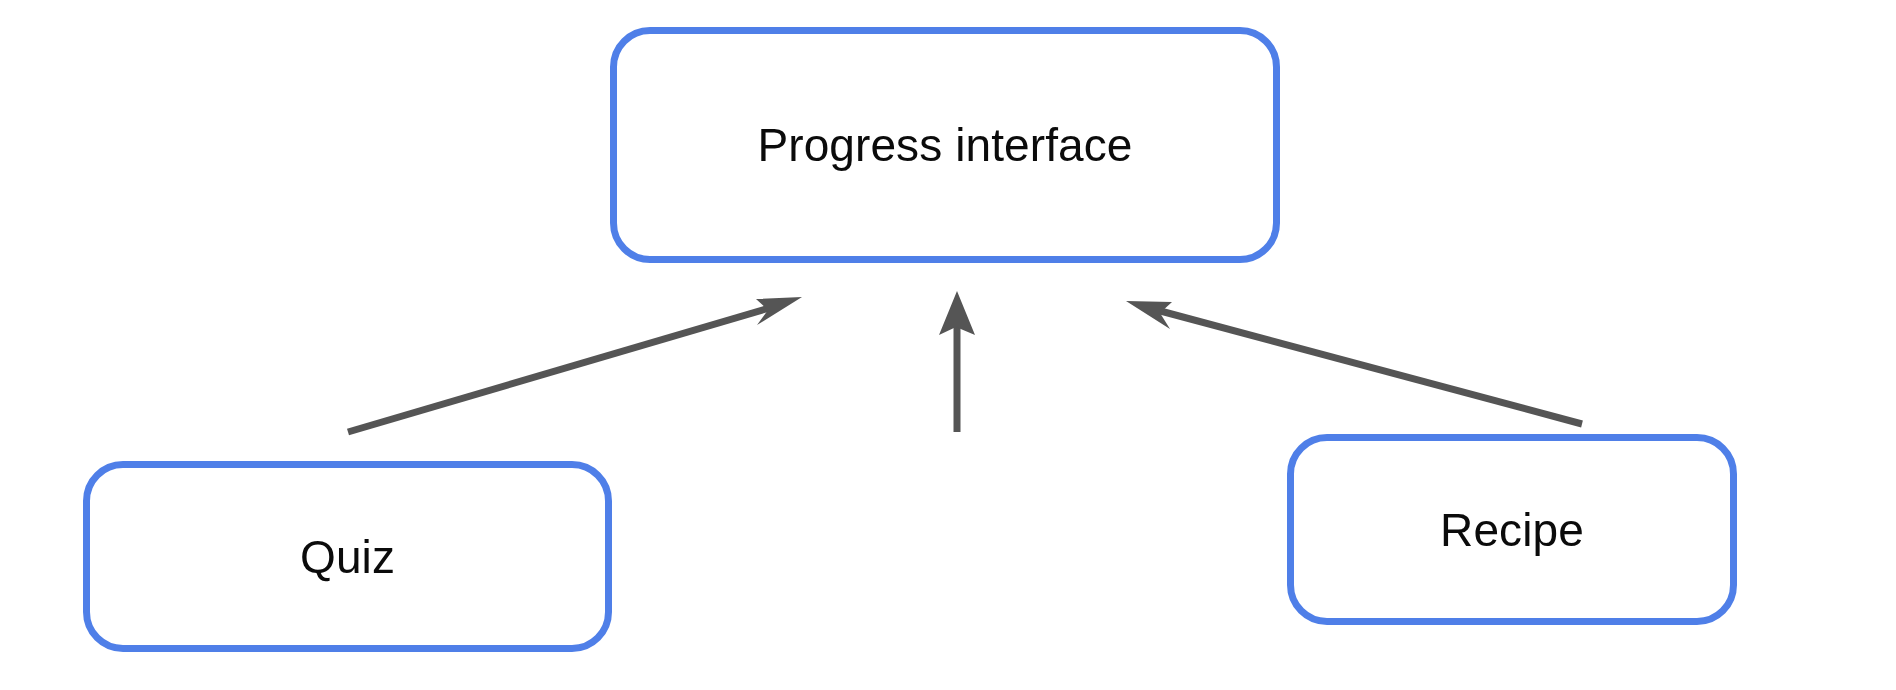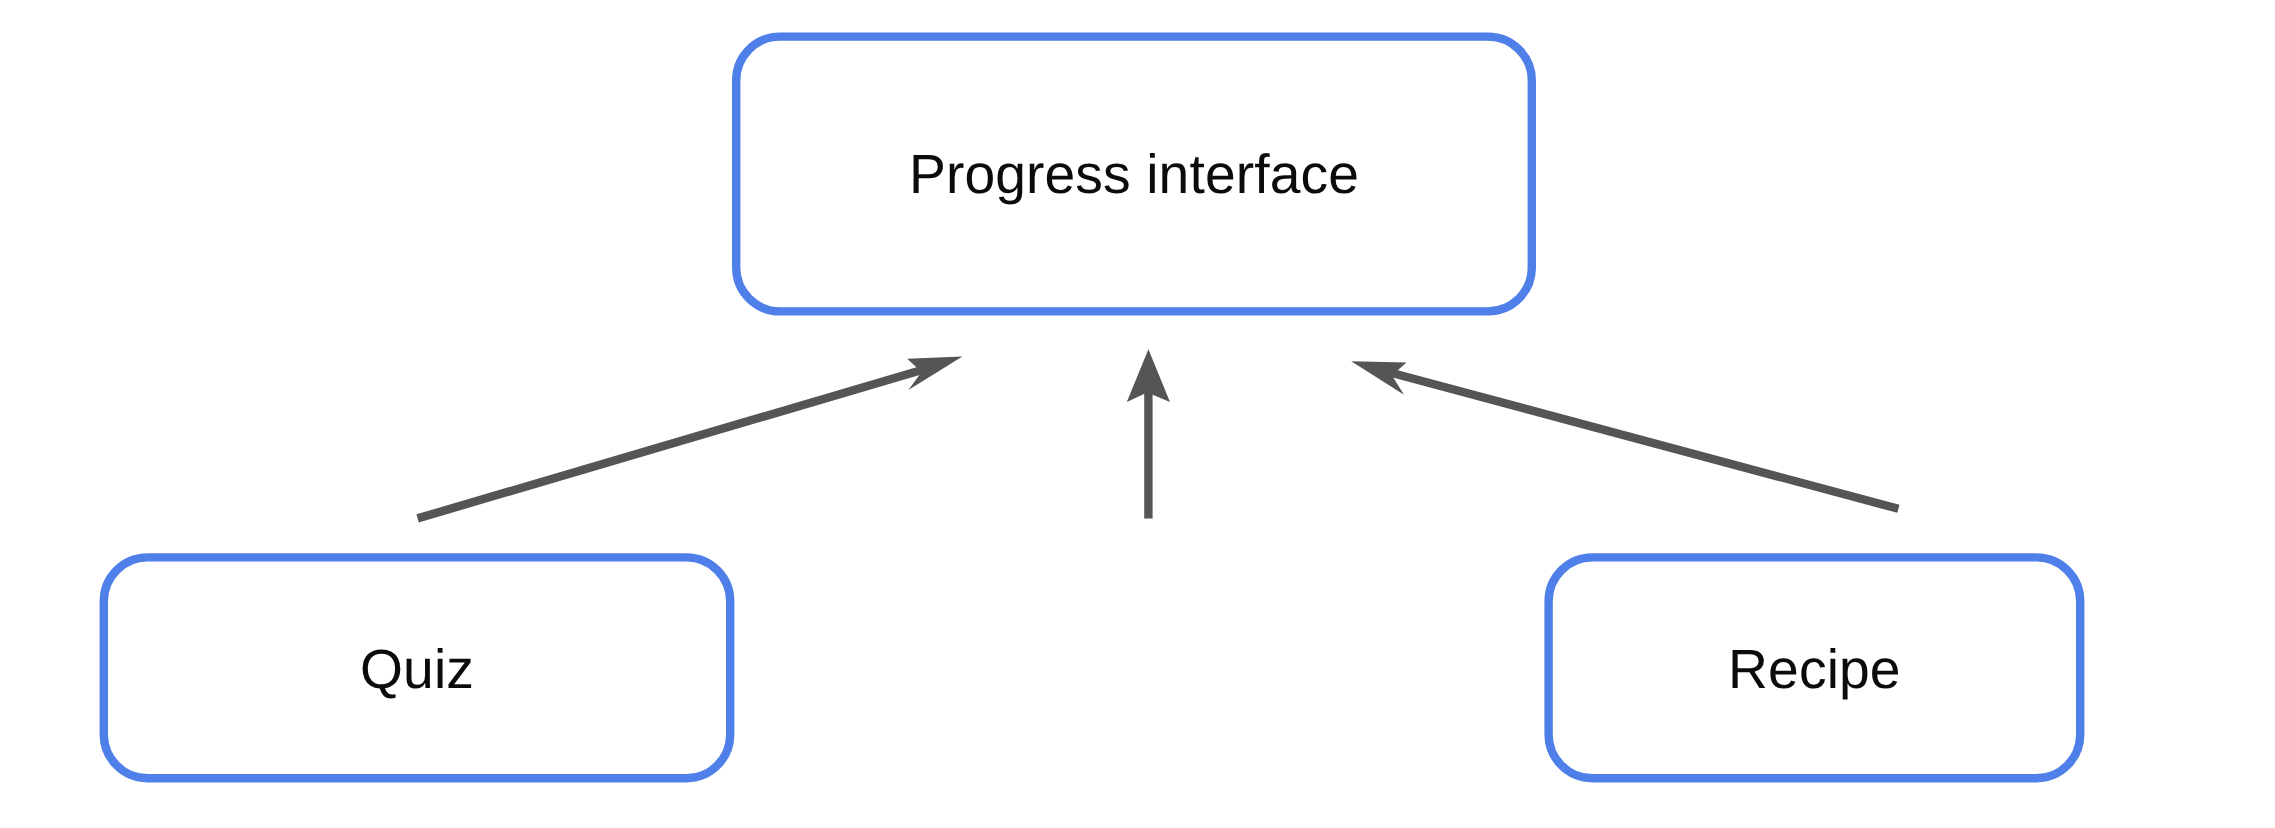--- a/index.html
+++ b/index.html
@@ -65,21 +65,21 @@
     height: 191px;
   }
   #node-survey {
     left: 673px;
     top: 461px;
     width: 455px;
     height: 191px;
   }
   #node-recipe {
     left: 1267px;
-    top: 461px;
+    top: 434px;
     width: 450px;
     height: 191px;
   }
   #node-quiz .node-label,
   #node-survey .node-label,
   #node-recipe .node-label { font-size: 46px; }
 </style>
 </head>
 <body>
 

